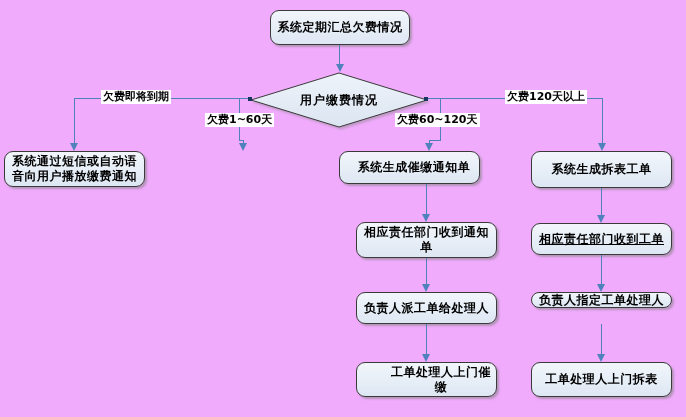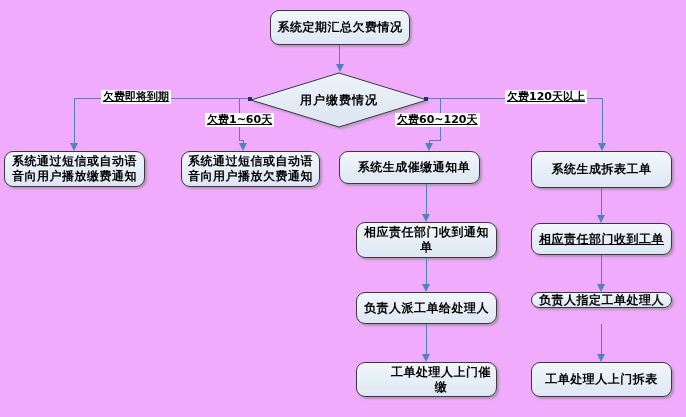--- a/index.html
+++ b/index.html
@@ -28,21 +28,20 @@
     border-right:4px solid transparent;
     border-top:8px solid #4f81bd;
   }
 
   .edge-label{
     position:absolute;
     background:#ffffff;
     font-size:11px;font-weight:bold;color:#000;
     white-space:nowrap;line-height:14px;padding:0 2px;
     z-index:5;
-    text-decoration:underline;
   }
 
   .dot{position:absolute;width:4px;height:4px;background:#17375e;z-index:4;}
 
   #diamond-wrap{position:absolute;left:250px;top:72px;width:178px;height:56px;
     filter:drop-shadow(2px 2px 1px rgba(130,130,130,.45));}
   #diamond-label{
     position:absolute;left:250px;top:72px;width:178px;height:56px;
     display:flex;align-items:center;justify-content:center;
     font-size:12px;font-weight:bold;color:#000;letter-spacing:1px;z-index:3;
@@ -78,21 +77,20 @@
   <div class="edge-label" style="left:101px;top:90px;">欠费即将到期</div>
   <div class="vl" style="left:74px;top:98px;height:45px;"></div>
   <div class="arrowhead" style="left:70px;top:143px;"></div>
   <div class="node" style="left:4px;top:151px;width:141px;height:36px;">系统通过短信或自动语音向用户播放缴费通知</div>
 
   <div class="vl" style="left:239px;top:98px;height:42px;"></div>
   <div class="hl" style="left:239px;top:140px;width:5px;"></div>
   <div class="vl" style="left:243px;top:140px;height:3px;"></div>
   <div class="edge-label" style="left:205px;top:113px;">欠费1~60天</div>
   <div class="arrowhead" style="left:239px;top:143px;"></div>
-  <div class="node" style="left:181px;top:151px;width:139px;height:36px;">系统通过短信或自动语音向用户播放欠费通知</div>
 
   <div class="vl" style="left:440px;top:98px;height:42px;"></div>
   <div class="hl" style="left:429px;top:140px;width:12px;"></div>
   <div class="vl" style="left:429px;top:140px;height:3px;"></div>
   <div class="edge-label" style="left:395px;top:113px;">欠费60~120天</div>
   <div class="arrowhead" style="left:425px;top:143px;"></div>
 
   <div class="node" style="left:339px;top:151px;width:141px;height:33px;padding-left:12px;">系统生成催缴通知单</div>
 
   <div class="vl" style="left:426px;top:184px;height:30px;"></div>

